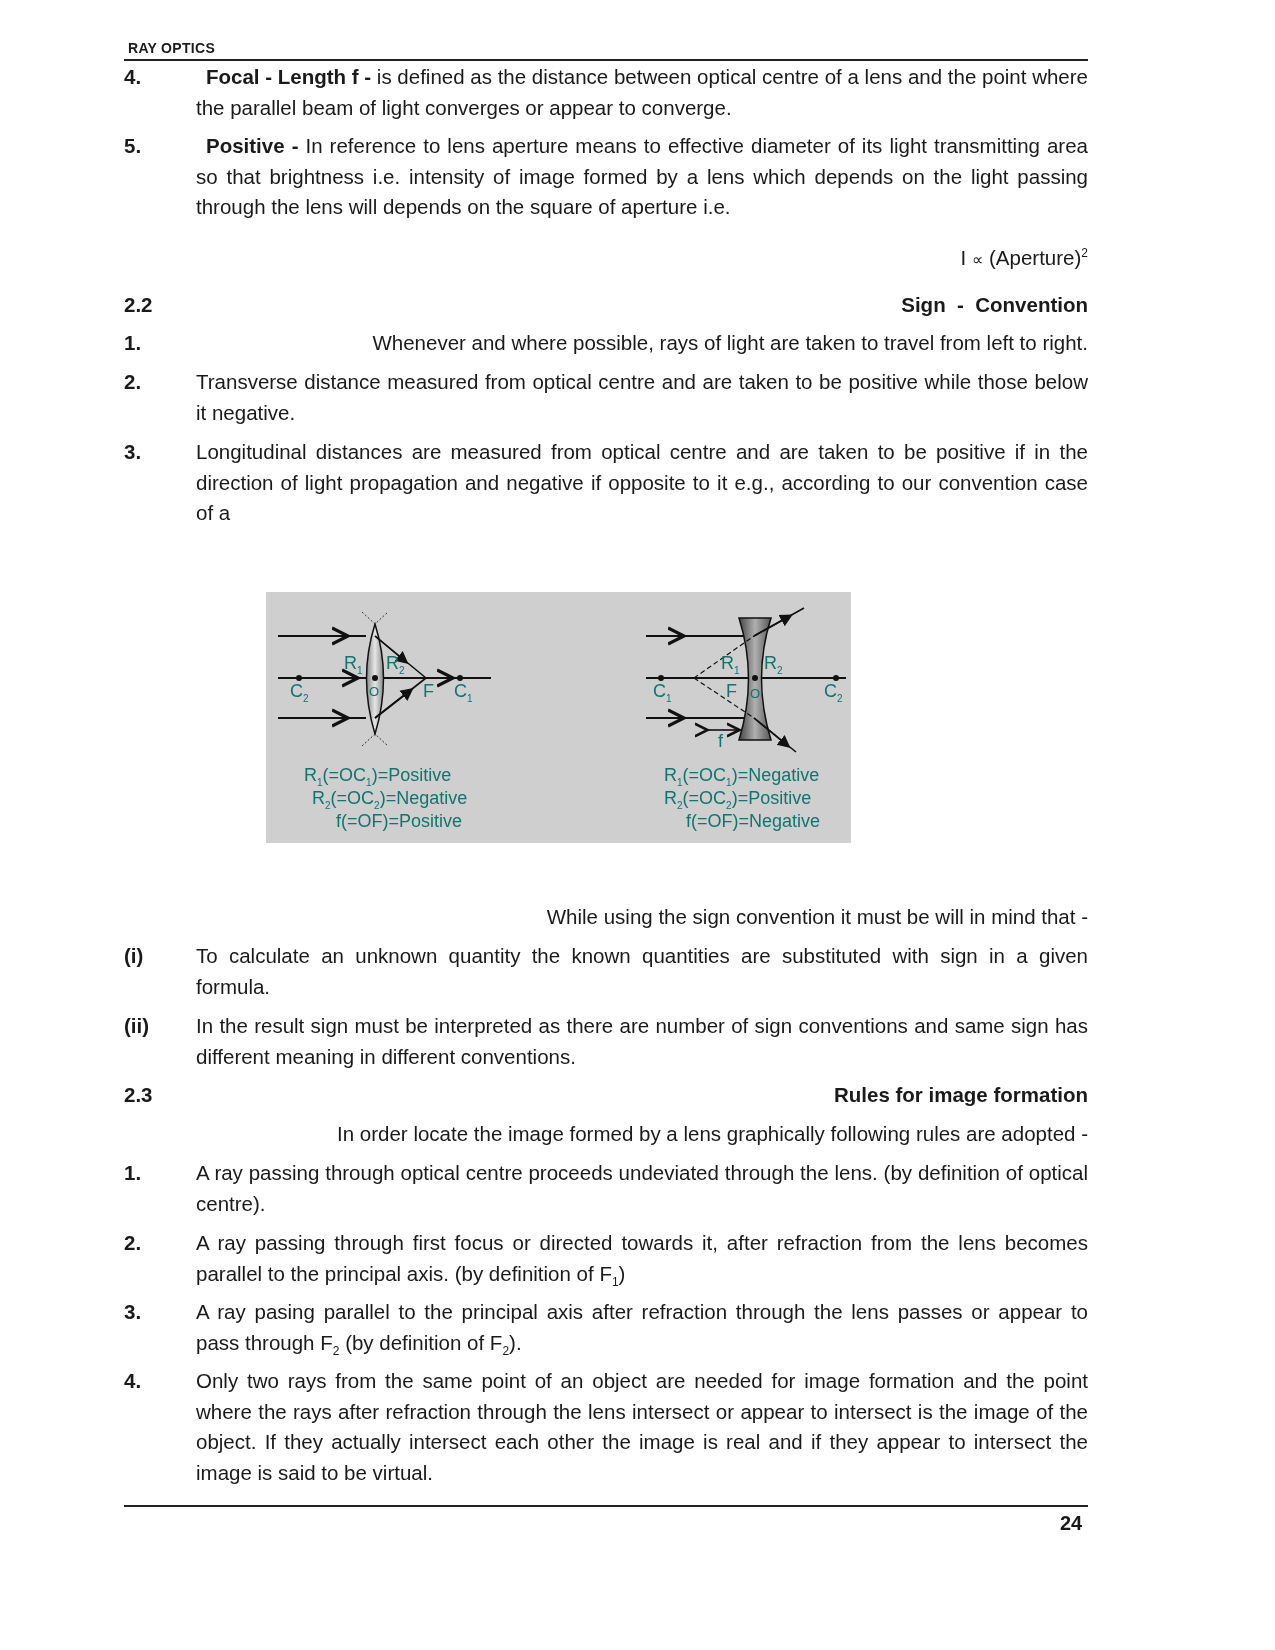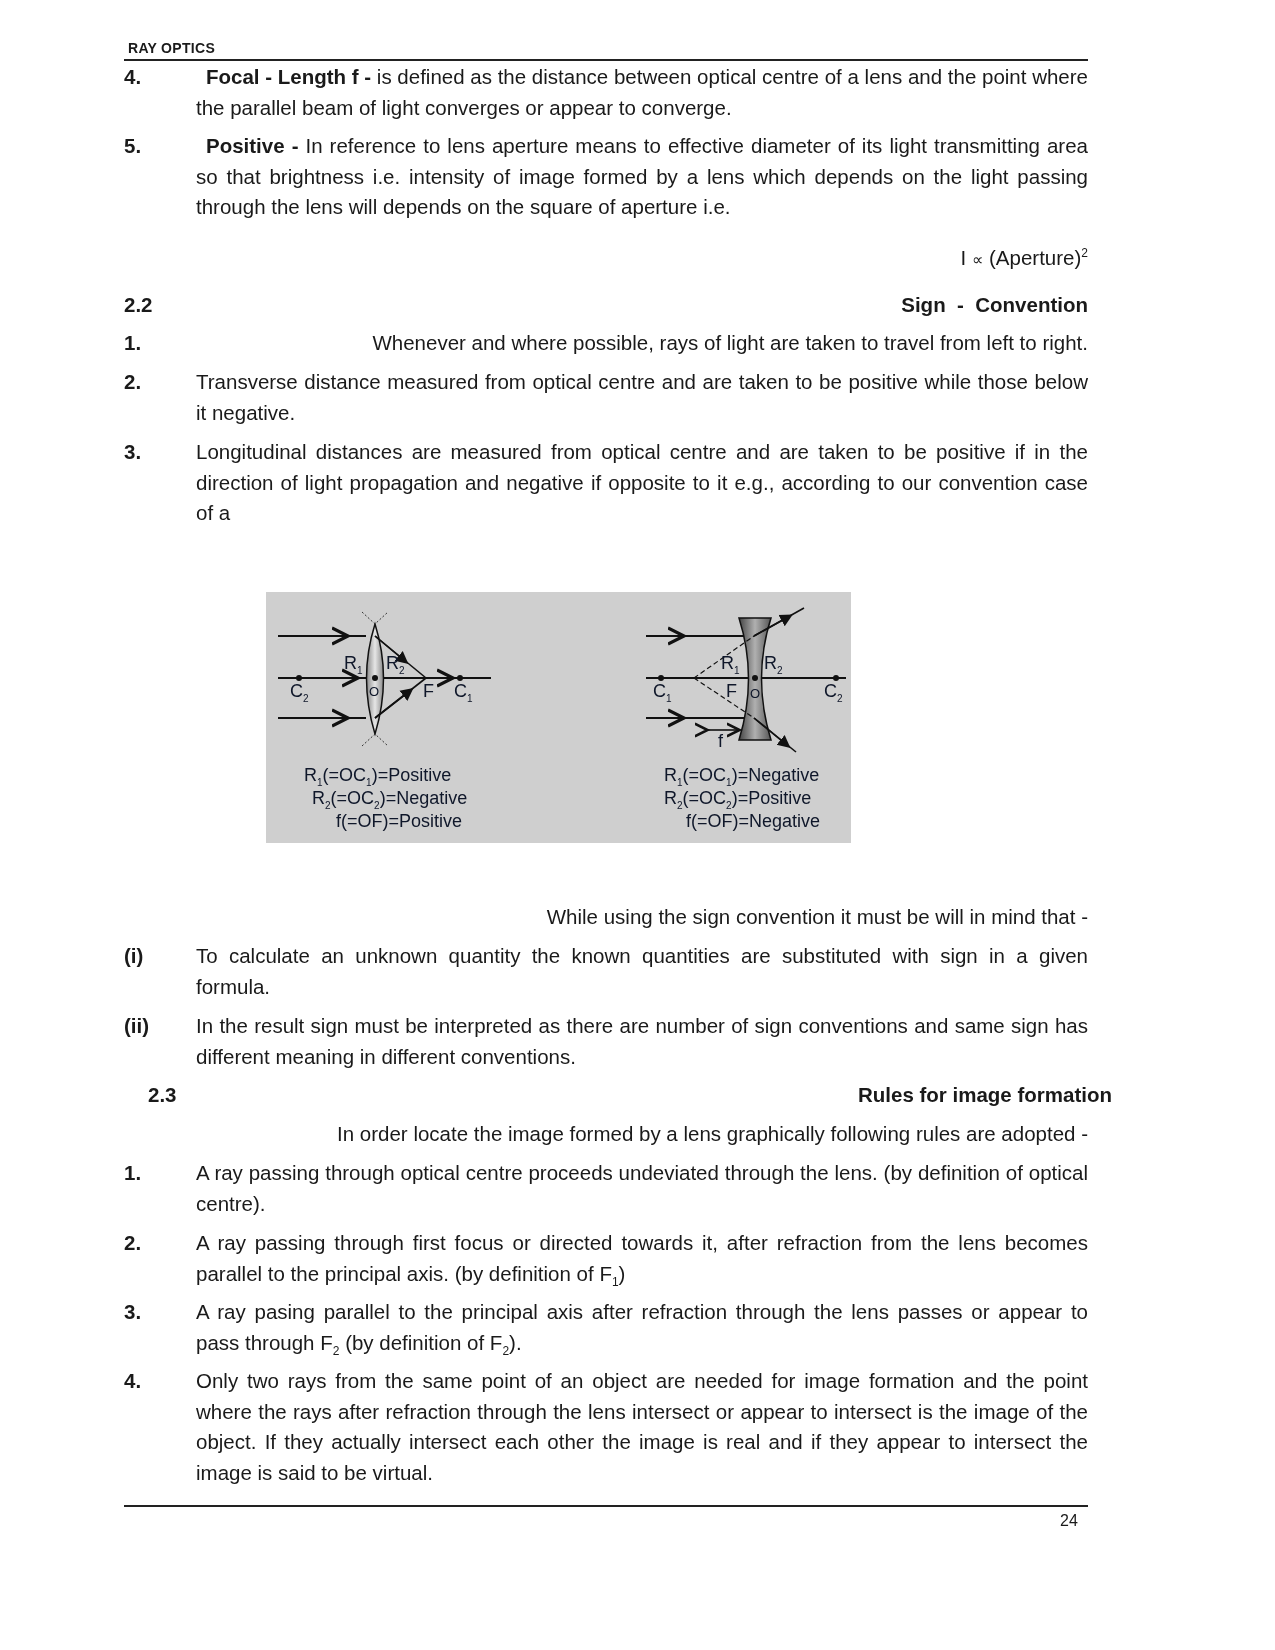--- a/index.html
+++ b/index.html
@@ -2,32 +2,32 @@
 <html><head>
 <meta charset="utf-8">
 <style>
   html, body { margin: 0; padding: 0; background: #ffffff; }
   body { width: 1275px; height: 1650px; position: relative; overflow: hidden;
          font-family: "Liberation Sans", sans-serif; color: #1a1a1a; }
   .header-title { position: absolute; left: 128px; top: 40px; font-size: 14px; font-weight: bold; letter-spacing: 0.3px; }
   .rule { position: absolute; left: 124px; width: 964px; background: #222; }
   .rule.top { top: 59px; height: 2px; }
   .rule.bottom { top: 1505px; height: 2px; }
-  .page-number { position: absolute; left: 1060px; top: 1512px; font-size: 16px; font-weight: normal; }
+  .page-number { position: absolute; left: 1060px; top: 1512px; font-size: 20px; font-weight: bold; }
 
   .block { position: absolute; left: 124px; width: 964px; font-size: 20.5px; line-height: 30.5px; }
   .block .num { position: absolute; left: 0; top: 0; font-weight: bold; }
   .block .txt { margin-left: 72px; text-align: justify; }
   .block .txt.left { text-align: right; }
   .bold { font-weight: bold; margin-left: 10px; }
   sup, sub { font-size: 12px; line-height: 0; }
 
   .figure { position: absolute; left: 266px; top: 592px; width: 585px; height: 251px; background: #cfcfcf; }
   .figure svg { position: absolute; left: 0; top: 0; }
-  .fig-label { position: absolute; font-size: 18px; line-height: 23px; color: #0f172a; white-space: nowrap; }
+  .fig-label { position: absolute; font-size: 18px; line-height: 23px; color: #0f766e; white-space: nowrap; }
   .fig-label sub { font-size: 10px; }
 </style>
 </head>
 <body>
 
 <div class="header-title">RAY OPTICS</div>
 <div class="rule top"></div>
 
 <div class="block" style="top:62px;">
   <span class="num">4.</span>
@@ -149,21 +149,21 @@
 </div>
 <div class="block" style="top:941px;">
   <span class="num">(i)</span>
   <div class="txt">To calculate an unknown quantity the known quantities are substituted with sign in a given formula.</div>
 </div>
 <div class="block" style="top:1011px;">
   <span class="num">(ii)</span>
   <div class="txt">In the result sign must be interpreted as there are number of sign conventions and same sign has different meaning in different conventions.</div>
 </div>
 
-<div class="block" style="top:1080px;margin-left:24px;">
+<div class="block" style="top:1080px;">
   <span class="num">2.3</span>
   <div class="txt left bold">Rules for image formation</div>
 </div>
 <div class="block" style="top:1119px;">
   <div class="txt left">In order locate the image formed by a lens graphically following rules are adopted -</div>
 </div>
 <div class="block" style="top:1158px;">
   <span class="num">1.</span>
   <div class="txt">A ray passing through optical centre proceeds undeviated through the lens. (by definition of optical centre).</div>
 </div>

